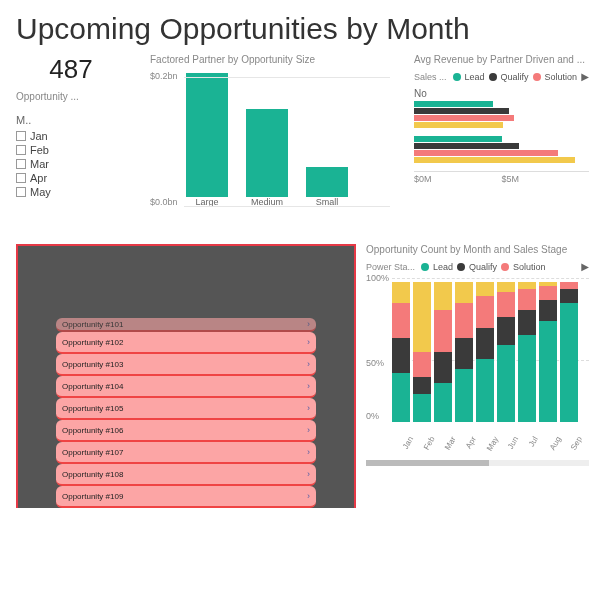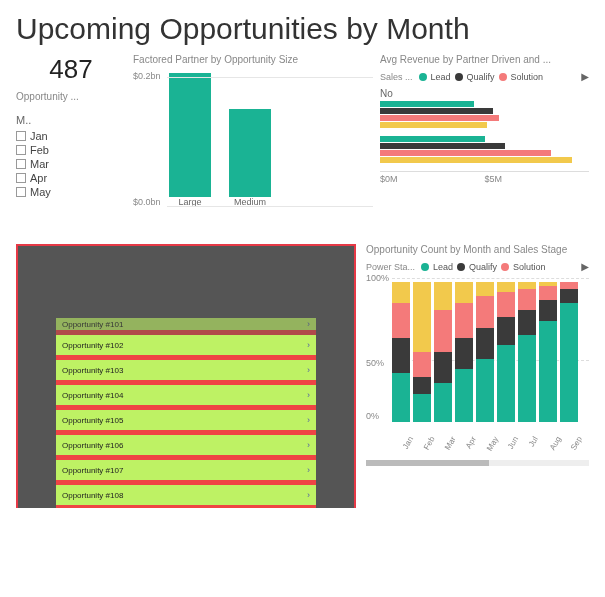--- a/index.html
+++ b/index.html
@@ -1,19 +1,19 @@
 <!DOCTYPE html>
 <html><head>
 <meta charset="utf-8">
 <style>
 * { box-sizing: border-box; margin: 0; padding: 0; }
 body { font-family: "Segoe UI", Arial, sans-serif; width: 605px; height: 597px; background: #fff; overflow: hidden; color: #333; }
 .page { padding: 12px 16px; }
 .title { font-size: 30px; font-weight: 300; color: #333; margin-bottom: 8px; }
-.row { display: flex; gap: 7px; }
+.row { display: flex; gap: 24px; }
 .kpi-col { width: 110px; }
 .kpi-val { font-size: 26px; font-weight: 400; text-align: center; color: #222; }
 .kpi-lbl { font-size: 10px; color: #888; margin-top: 6px; }
 .slicer-hdr { font-size: 11px; color: #666; margin-top: 12px; margin-bottom: 4px; }
 .slicer-items { font-size: 11px; color: #444; max-height: 90px; overflow: hidden; position: relative; }
 .slicer-row { display: flex; align-items: center; gap: 4px; margin-bottom: 2px; }
 .slicer-row .cb { width: 10px; height: 10px; border: 1px solid #999; }
 .chart-box { flex: 1; }
 .chart-title { font-size: 10px; color: #888; margin-bottom: 6px; white-space: nowrap; overflow: hidden; text-overflow: ellipsis; }
 .legend { font-size: 9px; color: #555; display: flex; align-items: center; gap: 4px; margin-bottom: 6px; }
@@ -37,21 +37,21 @@
 .haxis { display: flex; justify-content: space-between; font-size: 9px; color: #888; border-top: 1px solid #ddd; padding-top: 2px; margin-top: 4px; }
 
 
 .bottom-row { display: flex; gap: 10px; margin-top: 6px; }
 .embed-frame { width: 340px; height: 264px; border: 2px solid #e63946; position: relative; background: #555; padding-top: 72px; }
 .embed-overlay { position: absolute; top: 0; left: 0; right: 0; background: rgba(220,220,220,0.95); padding: 10px 12px 8px; font-size: 11px; color: #333; }
 .embed-overlay .close { position: absolute; right: 10px; top: 10px; font-size: 14px; cursor: pointer; color: #333; }
 .embed-overlay .info-ic { display: inline-block; width: 12px; height: 12px; border: 1px solid #666; border-radius: 50%; text-align: center; font-size: 9px; line-height: 12px; margin-right: 4px; }
 .embed-overlay .link { text-decoration: underline; color: #222; margin-top: 4px; display: inline-block; cursor: pointer; }
 .embed-list { background: #555; height: 190px; overflow: hidden; padding: 0 38px; }
-.embed-item { background: #bef264; border-bottom: 5px solid #ef4444; font-size: 8px; color: #222; padding: 5px 6px; display: flex; justify-content: space-between; align-items: center; }
+.embed-item { background: #fca5a5; border-bottom: 2px solid #ef4444; font-size: 8px; color: #222; padding: 5px 6px; display: flex; justify-content: space-between; align-items: center; border-radius: 6px; }
 .embed-item .chev { color: #5560a6; font-size: 9px; }
 
 
 .stack-chart { flex: 1; }
 .stack-area { height: 170px; position: relative; display: flex; align-items: flex-end; gap: 3px; padding-left: 26px; padding-bottom: 26px; }
 .stack-area .grid { position: absolute; left: 26px; right: 0; border-top: 1px dashed #ddd; }
 .stack-area .ylbl { position: absolute; left: 0; font-size: 9px; color: #888; transform: translateY(-50%); }
 .col { width: 18px; display: flex; flex-direction: column-reverse; height: 140px; position: relative; }
 .seg { width: 100%; }
 .xlbl { position: absolute; bottom: -22px; left: 50%; transform: translateX(-50%) rotate(-60deg); transform-origin: right top; font-size: 8px; color: #888; }
@@ -103,20 +103,24 @@
         <div class="hline" style="top:6px"></div>
           <div class="hline" style="bottom:14px"></div>
         <div>
             <div class="bar" style="height:124px"></div>
             <div class="bar-lbl">Large</div>
           </div>
         <div>
             <div class="bar" style="height:88px"></div>
             <div class="bar-lbl">Medium</div>
           </div>
+        <div>
+            <div class="bar" style="height:30px"></div>
+            <div class="bar-lbl">Small</div>
+          </div>
       </div>
     </div>
 
     <div class="chart-box">
       <div class="chart-title">Avg Revenue by Partner Driven and ...</div>
       <div class="legend">
         <span class="lbl">Sales ...</span>
         <span class="dot c-lead"></span>
           <span>Lead</span>
         <span class="dot c-qualify"></span>

